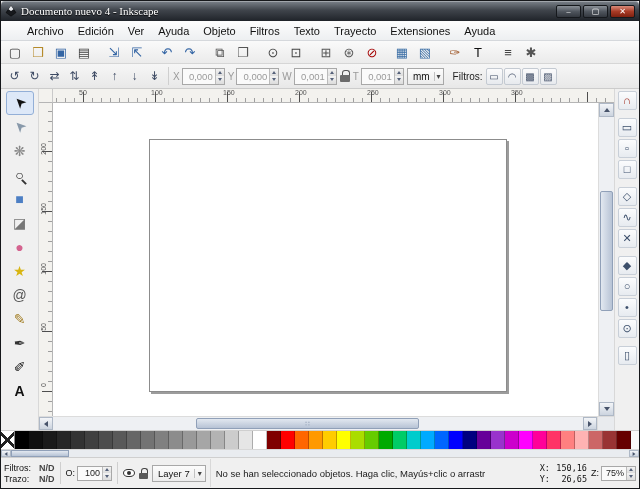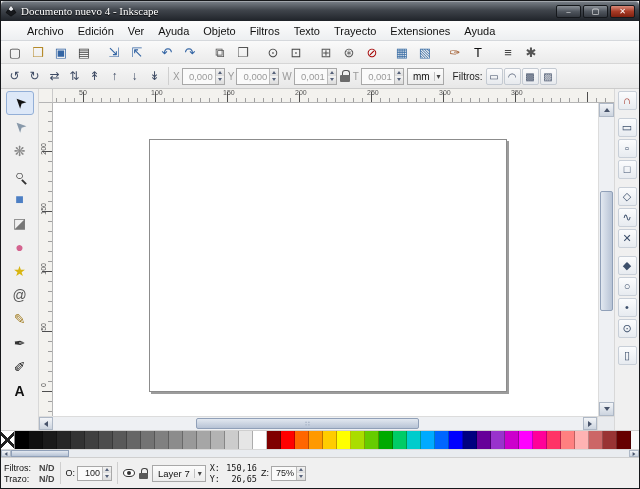--- a/index.html
+++ b/index.html
@@ -705,20 +705,21 @@
           </span>
       </div>
     </div>
     <span class="vsep"></span>
     <span class="eye"></span>
     <span class="lockicon"></span>
     <div class="layer-combo">
       <span>Layer 7</span>
       <span class="dd">▾</span>
     </div>
+    <div class="message">No se han seleccionado objetos. Haga clic, Mayús+clic o arrastr</div>
     <div class="coords">
       <span class="cl">X:</span>
       <span class="cv">150,16</span>
       <span class="cl">Y:</span>
       <span class="cv">26,65</span>
     </div>
     <div class="zoom-block">
       <span>Z:</span>
       <div class="spin">
         <span class="val dark">75%</span>

